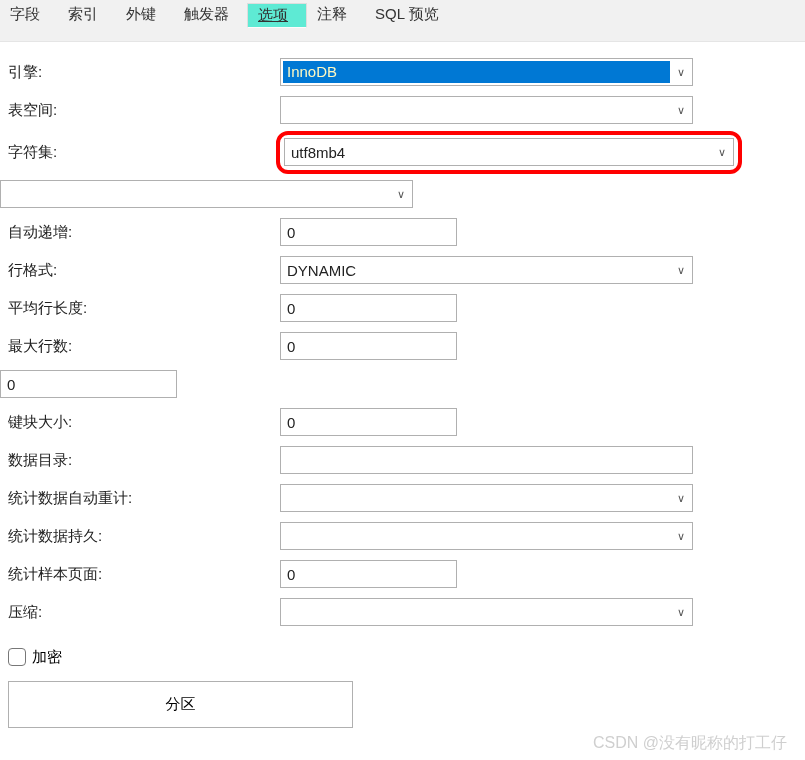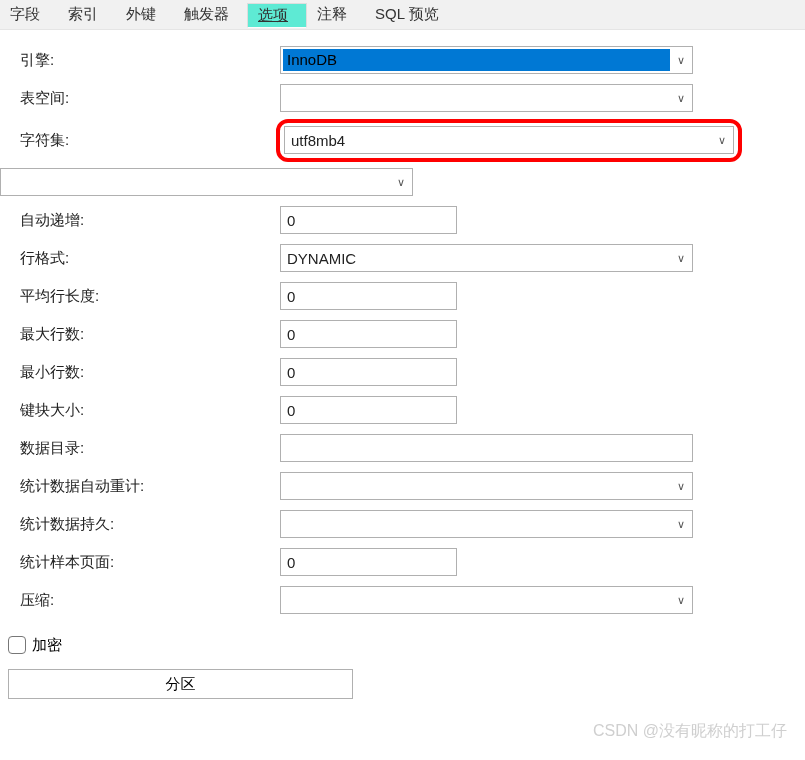--- a/index.html
+++ b/index.html
@@ -8,21 +8,21 @@
     font-size: 15px;
     background: #fff;
     width: 805px;
     height: 760px;
     position: relative;
   }
   .tabs {
     display: flex;
     background: #f1f1f1;
     border-bottom: 1px solid #e5e5e5;
-    padding: 3px 0 2px 0;
+    padding: 3px 0 14px 0;
     position: relative;
   }
   .tab {
     padding: 2px 18px 2px 10px;
     color: #333;
     cursor: pointer;
     font-size: 15px;
     white-space: nowrap;
   }
   .tab.active {
@@ -35,41 +35,41 @@
   .form {
     padding: 10px 0 0 0;
   }
   .row {
     display: flex;
     align-items: center;
     margin: 6px 0 10px 0;
   }
   .label {
     width: 280px;
-    padding-left: 20px;
+    padding-left: 8px;
     color: #222;
     font-size: 15px;
   }
   .control-cell {
     flex: 0 0 auto;
     position: relative;
   }
   .dropdown {
     display: flex;
     align-items: center;
     border: 1px solid #b0b0b0;
     height: 28px;
     background: #fff;
     position: relative;
     cursor: pointer;
   }
   .dropdown.wide { width: 413px; }
   .dropdown.selected-blue .dd-text {
     background: #0078d4;
-    color: #000000;
+    color: #fef9c3;
     padding: 0 4px;
     margin: 1px 0 1px 2px;
     height: 22px;
     line-height: 22px;
   }
   .dd-text {
     flex: 1;
     padding: 0 6px;
     font-size: 15px;
     color: #222;
@@ -110,30 +110,30 @@
     width: 18px; height: 18px;
     border: 1px solid #777;
     border-radius: 4px;
     margin-right: 6px;
     background: #fff;
     cursor: pointer;
   }
   .partition-btn {
     margin: 4px 0 0 8px;
     width: 345px;
-    height: 30px;
+    height: 47px;
     border: 1px solid #b0b0b0;
     background: #fff;
     font-size: 15px;
     cursor: pointer;
   }
   .watermark {
     position: absolute;
     right: 18px;
-    bottom: 18px;
+    bottom: 6px;
     color: #cfcfcf;
     font-size: 16px;
     font-family: sans-serif;
   }
 </style>
 </head>
 <body>
 
 <div class="tabs">
   <div class="tab">字段</div>
@@ -213,21 +213,20 @@
   </div>
 
   <div class="row">
     <div class="label">最大行数:</div>
     <div class="control-cell">
       <input class="text-input small" value="0" style="">
     </div>
   </div>
 
   <div class="row">
-    <div class="label">最小行数:</div>
     <div class="control-cell">
       <input class="text-input small" value="0" style="">
     </div>
   </div>
 
   <div class="row">
     <div class="label">键块大小:</div>
     <div class="control-cell">
       <input class="text-input small" value="0" style="">
     </div>

